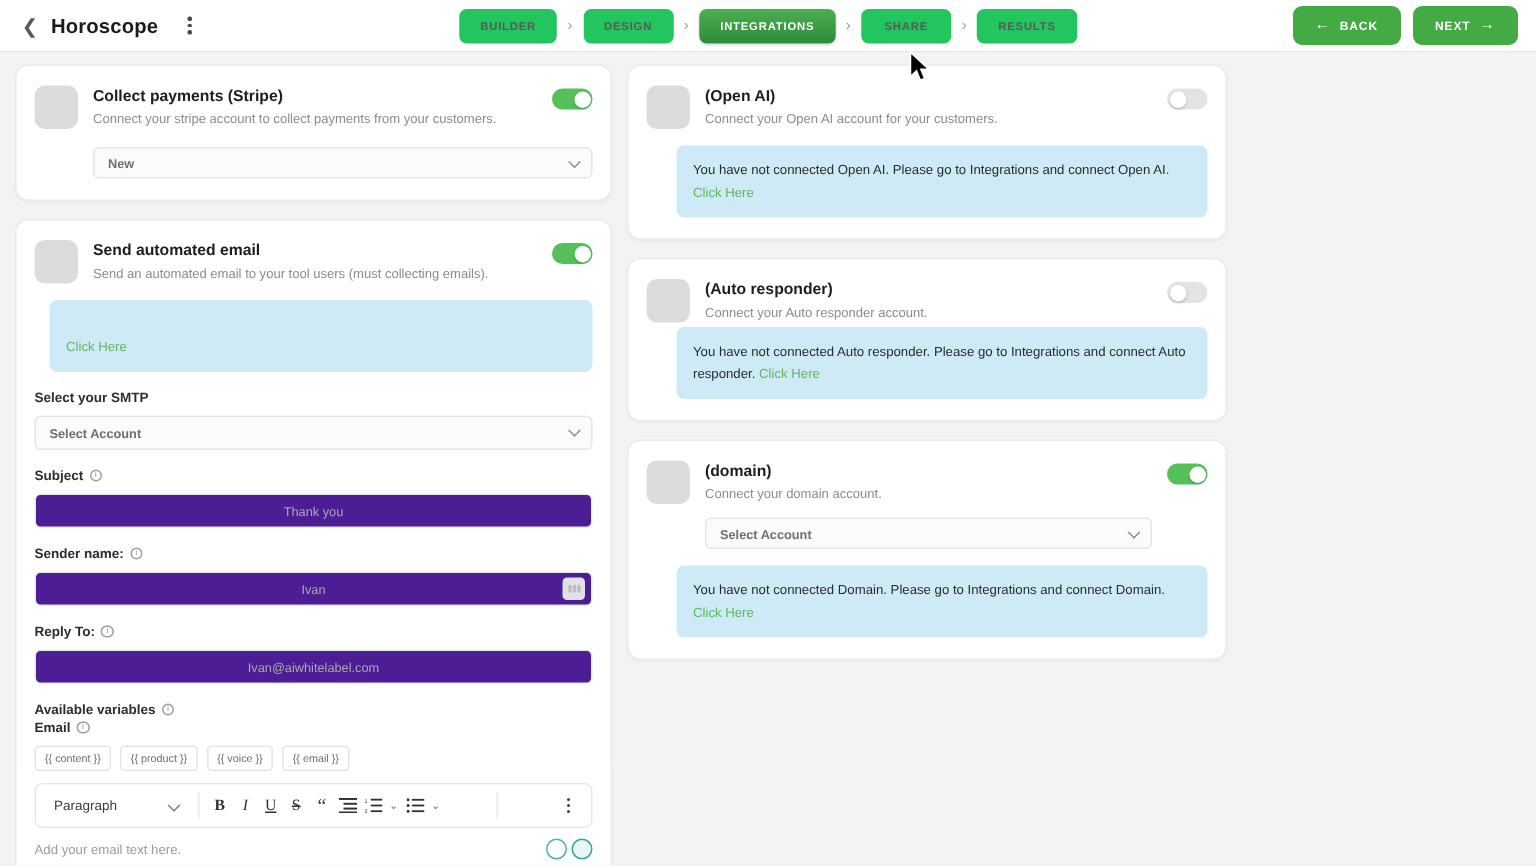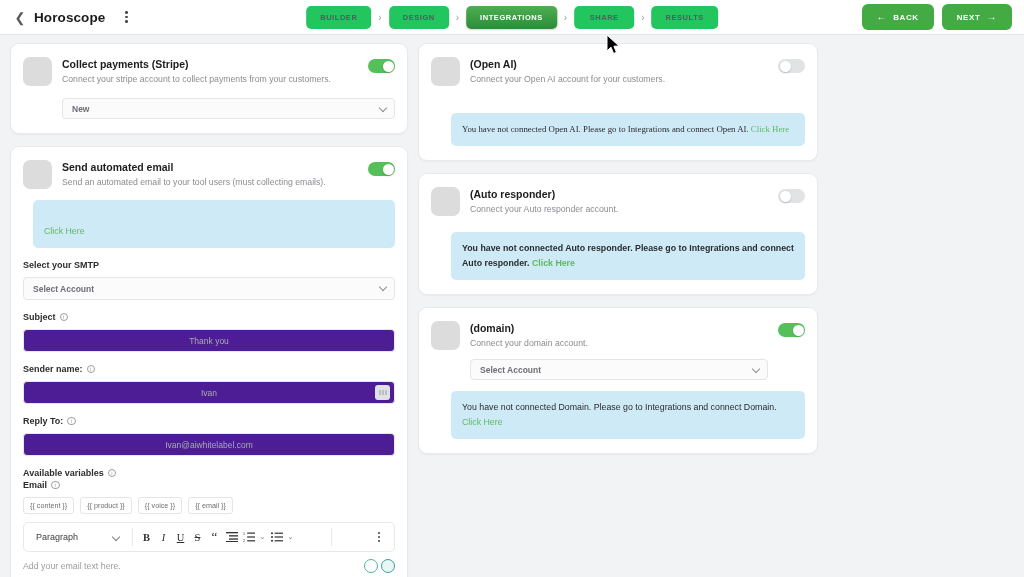--- a/index.html
+++ b/index.html
@@ -398,38 +398,38 @@
       <div class="int-head">
         <div class="int-logo"></div>
         <div class="int-text">
           <div class="int-title">(Open AI)</div>
           <div class="int-sub">Connect your Open AI account for your customers.</div>
         </div>
         <div class="toggle off">
             <span class="knob"></span>
           </div>
       </div>
-      <div class="notice" style="margin-top:27px;margin-left:20px;font-family:Liberation Serif, serif;">
+      <div class="notice" style="margin-top:11px;margin-left:20px;">
         <span>You have not connected Open AI. Please go to Integrations and connect Open AI.</span>
         <a>Click Here</a>
       </div>
     </div>
 
     <div class="card">
       <div class="int-head">
         <div class="int-logo"></div>
         <div class="int-text">
           <div class="int-title">(Auto responder)</div>
           <div class="int-sub">Connect your Auto responder account.</div>
         </div>
         <div class="toggle off">
             <span class="knob"></span>
           </div>
       </div>
-      <div class="notice" style="margin-top:16px;margin-left:20px;font-weight:bold;">
+      <div class="notice" style="margin-top:3px;margin-left:20px;">
         <span>You have not connected Auto responder. Please go to Integrations and connect Auto responder.</span>
         <a>Click Here</a>
       </div>
     </div>
 
     <div class="card">
       <div class="int-head">
         <div class="int-logo"></div>
         <div class="int-text">
           <div class="int-title">(domain)</div>

